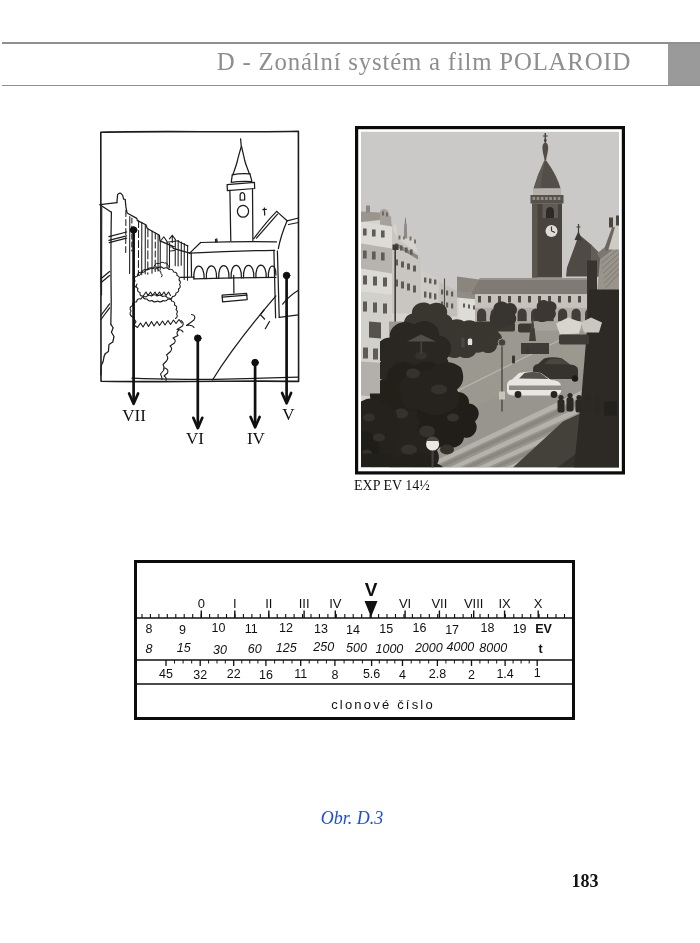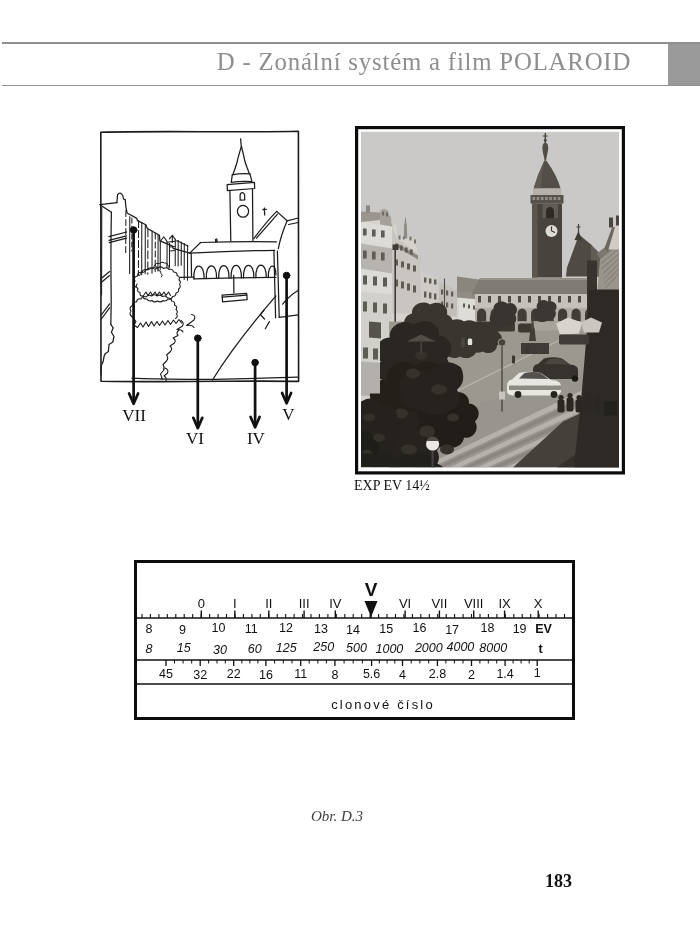--- a/index.html
+++ b/index.html
@@ -585,15 +585,15 @@
     <text x="268.5" y="119">4</text>
     <text x="303.4" y="118">2.8</text>
     <text x="337.5" y="119">2</text>
     <text x="371.1" y="118">1.4</text>
     <text x="403.2" y="117">1</text>
   </g>
 
   <text x="249" y="149" font-family="Liberation Sans,sans-serif" font-size="13" fill="#111" text-anchor="middle" letter-spacing="2.2">clonové číslo</text>
 </svg>
 
-<div class="abs" style="left:252px;top:808px;width:170px;text-align:center;font-size:15px;font-style:italic;color:#404040;">Obr. D.3</div>
-
-<div class="abs" style="left:545px;top:870.5px;width:80px;text-align:left;font-size:18px;font-weight:bold;color:#111;">183</div>
+<div class="abs" style="left:267px;top:808px;width:170px;text-align:center;font-size:18px;font-style:italic;color:#1d4ed8;">Obr. D.3</div>
+
+<div class="abs" style="left:545px;top:870.5px;width:80px;text-align:center;font-size:18px;font-weight:bold;color:#111;">183</div>
 
 </body></html>

